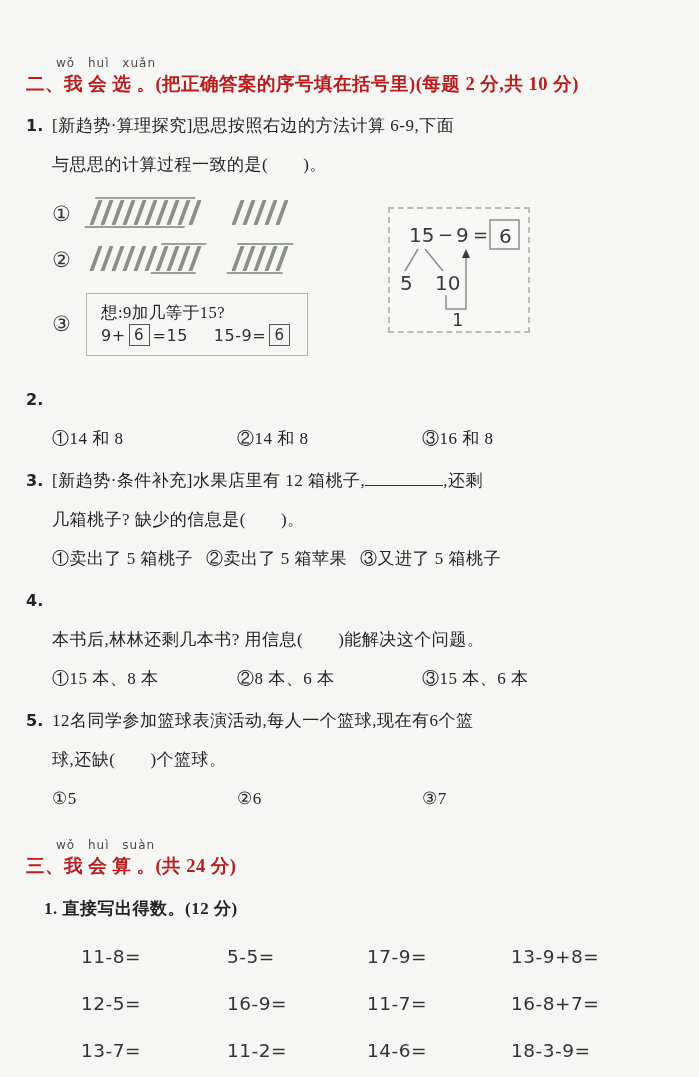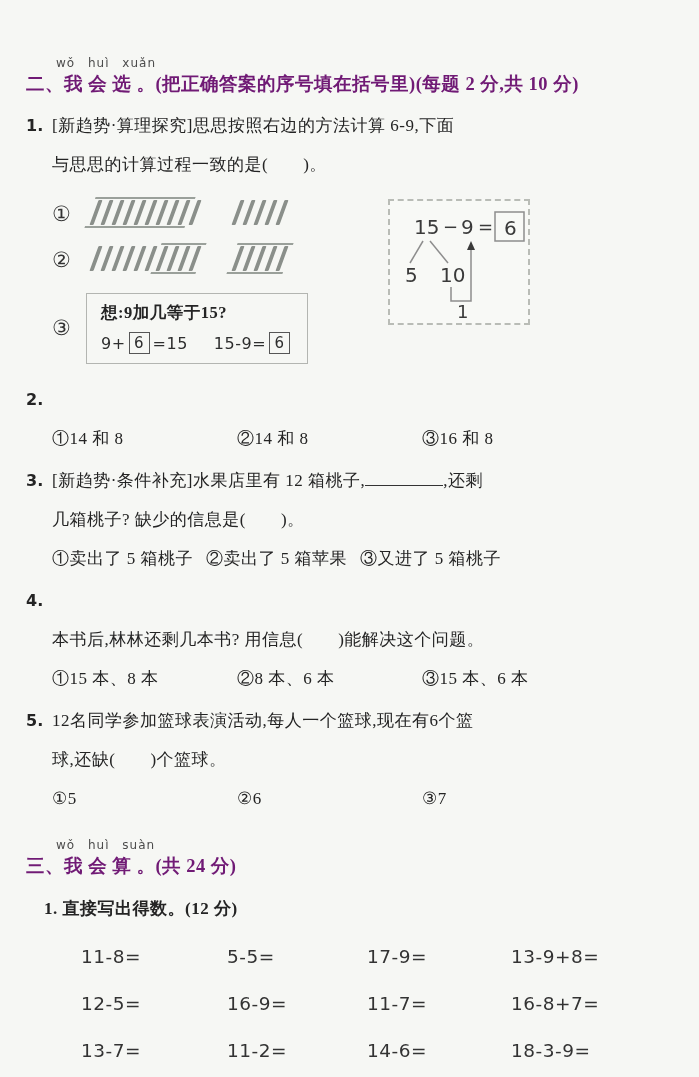--- a/index.html
+++ b/index.html
@@ -15,21 +15,21 @@
     padding:56px 38px 0 26px;
   }
   .pinyin{
     font-family:"DejaVu Sans",sans-serif;
     font-size:12px;color:#4c4c4c;
     letter-spacing:1px;word-spacing:8px;
     margin:0 0 1px 30px;
   }
   .sec-title{
     margin:0;
-    font-size:18.5px;font-weight:700;color:#701a75;
+    font-size:18.5px;font-weight:700;color:#b91c1c;
     letter-spacing:0.5px;
     line-height:26px;
   }
   .q{margin-top:16px;}
   .qline{display:flex;align-items:baseline;font-size:17px;line-height:26px;margin-bottom:13px;}
   .qnum{font-weight:700;flex:0 0 26px;font-family:"DejaVu Sans",sans-serif;font-size:16px;}
   .qtext{letter-spacing:0.5px;}
   .indent{padding-left:26px;}
   .blank{display:inline-block;width:78px;border-bottom:1.5px solid #333;height:14px;vertical-align:baseline;}
 
@@ -41,33 +41,33 @@
   .stick{display:inline-block;width:4px;height:25px;background:#8a8f8a;border-radius:1px;
          transform:skewX(-20deg);margin:0 3.5px;position:relative;}
   .stick.crossed::before{content:"";position:absolute;left:-4px;top:-3px;width:12px;height:2px;background:#9aa09a;}
   .stick.crossed::after{content:"";position:absolute;left:-4px;bottom:-3px;width:12px;height:2px;background:#9aa09a;}
 
   .opt3-row{display:flex;align-items:center;margin-top:10px;}
   .think-box{
     border:1px solid #b3b5b1;background:transparent;
     padding:8px 14px 9px 14px;font-size:16.5px;letter-spacing:0.5px;
   }
-  .think-box .tline{margin-bottom:8px;font-weight:bold;}
+  .think-box .tline{margin-bottom:0;}
   .eq-line{font-family:"DejaVu Sans",sans-serif;font-size:16px;color:#2e2e2e;display:flex;align-items:center;}
   .abox{display:inline-block;min-width:19px;text-align:center;border:1.5px solid #565656;
         line-height:20px;height:20px;margin:0 3px;font-family:"DejaVu Sans",sans-serif;font-size:15px;}
   .eq-gap{display:inline-block;width:26px;}
 
   .diagram-box{
-    position:absolute;left:362px;top:8px;
+    position:absolute;left:362px;top:16px;
     width:142px;height:126px;
     border:2px dashed #b9bcb6;
     background:#f8f9f6;
     box-sizing:border-box;
-    display:flex;align-items:center;justify-content:flex-end;
+    display:flex;align-items:center;justify-content:center;
   }
   .diagram-box svg text{font-family:"DejaVu Sans",sans-serif;fill:#3a3a3a;}
 
   
   .opt-row{display:flex;font-size:17px;line-height:26px;padding-left:26px;margin-top:6px;margin-bottom:4px;}
   .opt{width:185px;letter-spacing:0.5px;}
   .opt:last-child{width:auto;}
   .opt-row.tight .opt{width:auto;margin-right:13px;}
 
   

